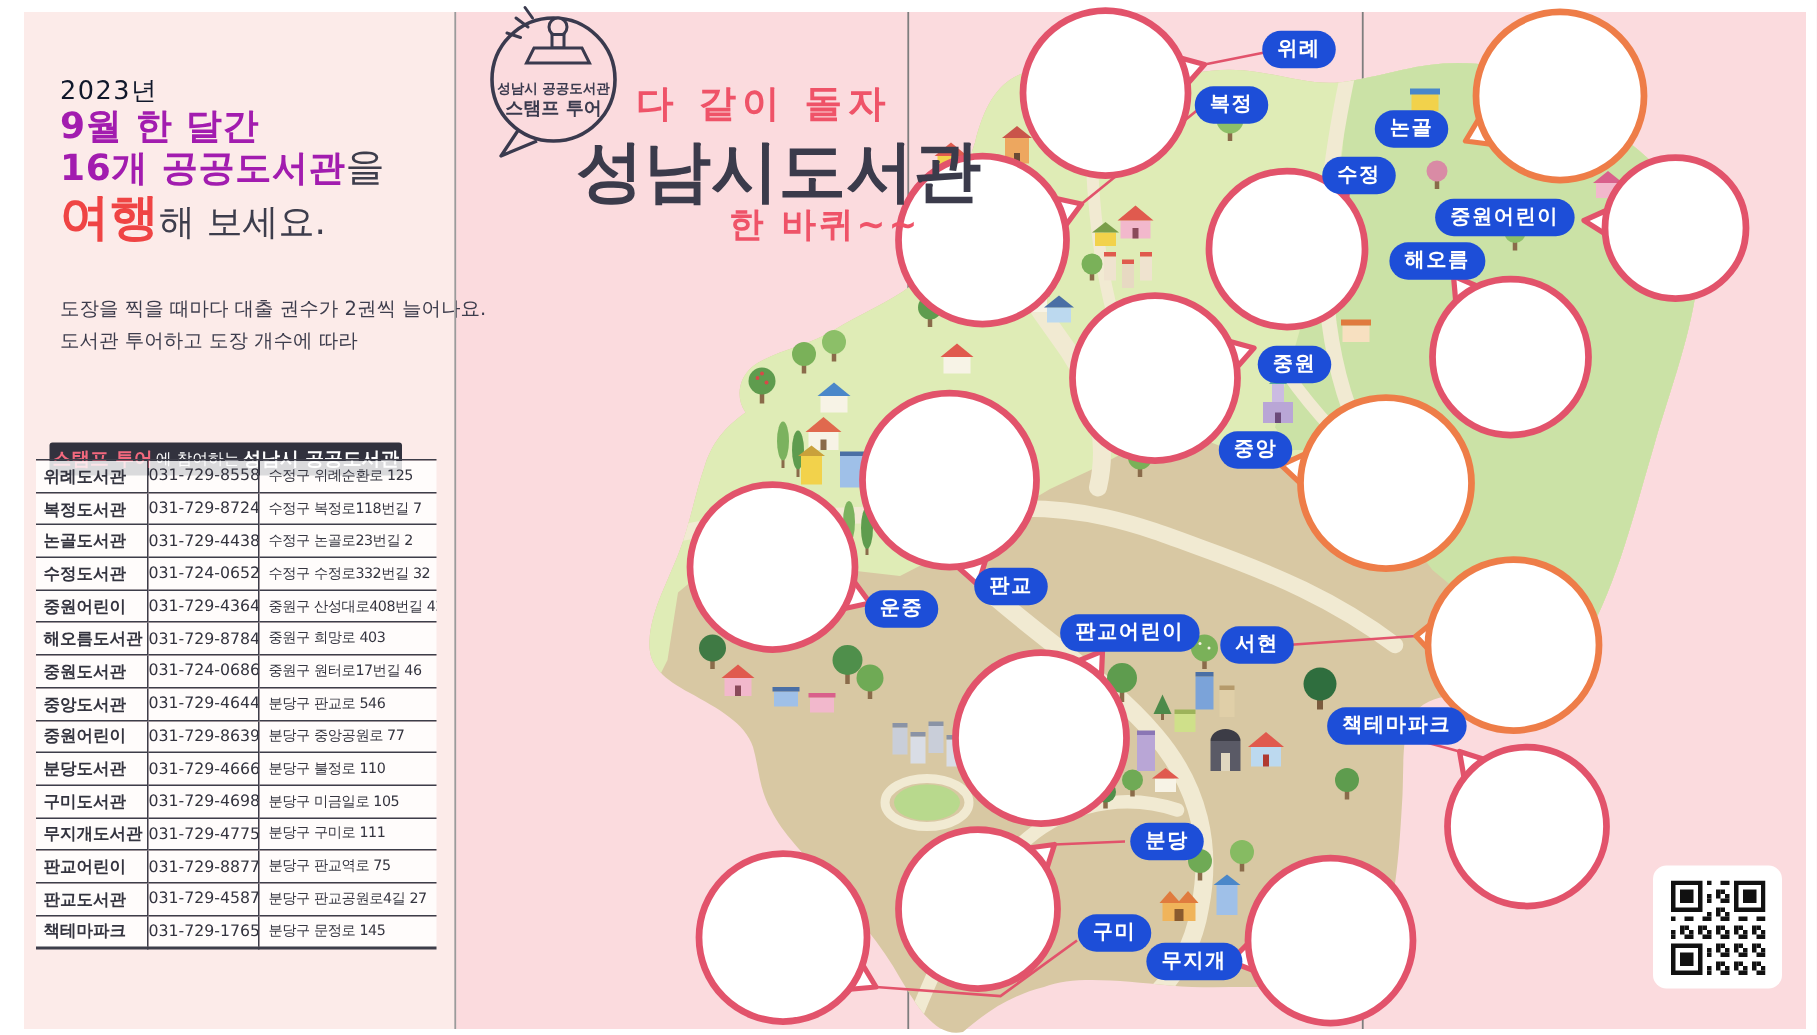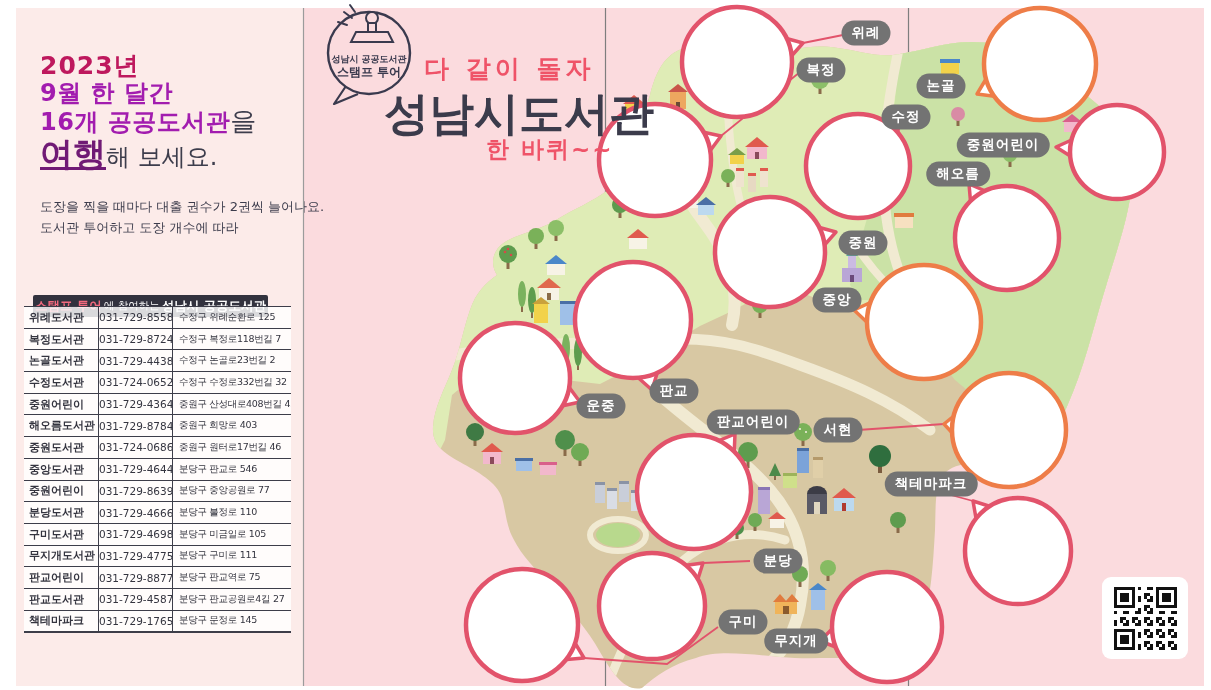--- a/index.html
+++ b/index.html
@@ -4,23 +4,23 @@
 <style>
   html,body{margin:0;padding:0;background:#ffffff;}
   #page{position:relative;width:1211px;height:690px;background:#ffffff;overflow:hidden;
         font-family:"DejaVu Sans","Liberation Sans",sans-serif;}
   .abs{position:absolute;}
   
   #bg-left{left:16px;top:8px;width:287px;height:678px;background:#fcebe9;}
   #bg-right{left:303px;top:8px;width:901px;height:678px;background:#fbdbde;}
   
   #heading{left:40px;top:52px;line-height:1.12;}
-  .h-year{font-size:25px;font-weight:700;color:#be185d;letter-spacing:1px;}
+  .h-year{font-size:17px;font-weight:400;color:#0f172a;letter-spacing:1px;}
   .h-accent{font-size:24px;font-weight:800;color:#a21caf;letter-spacing:0.5px;}
-  .h-dark-big{font-size:33px;font-weight:800;color:#701a75;text-decoration:underline;}
+  .h-dark-big{font-size:33px;font-weight:800;color:#ef4444;}
   .h-dark-small{font-size:24px;font-weight:500;color:#3d3d4c;}
   .h-suffix{font-size:26px;font-weight:500;color:#3d3d4c;}
   #promo{left:40px;top:196px;font-size:13px;color:#3c3c4c;line-height:1.62;}
   
   #table-title{left:33px;top:295px;width:235px;height:22px;background:#32323e;border-radius:2px;
        display:flex;align-items:center;justify-content:center;white-space:nowrap;}
   #table-title .tt-accent{color:#f2697e;font-weight:800;font-size:12.5px;}
   #table-title .tt-mid{color:#ffffff;font-size:10.5px;margin:0 2px;}
   #table-title .tt-strong{color:#ffffff;font-weight:800;font-size:12.5px;}
   table#lib-table{position:absolute;left:24px;top:306px;width:256px;border-collapse:collapse;
@@ -28,21 +28,21 @@
   #lib-table td{border-top:1px solid #3d3d49;height:20.7px;padding:0;white-space:nowrap;overflow:hidden;
        color:#34343f;vertical-align:middle;background:rgba(255,255,255,0.82);}
   #lib-table td.c-name{width:69px;font-weight:800;font-size:11px;padding-left:5px;border-right:1px solid #3d3d49;}
   #lib-table td.c-phone{width:73px;font-size:10.5px;text-align:right;border-right:1px solid #3d3d49;}
   #lib-table td.c-addr{width:112px;font-size:9.5px;letter-spacing:-0.3px;padding-left:6px;}
   
   #tagline{left:424px;top:52px;font-size:25px;font-weight:800;color:#ef5368;letter-spacing:4px;z-index:4;}
   #main-title{left:384px;top:84px;font-size:45px;font-weight:900;color:#3b3b4b;letter-spacing:0px;z-index:4;}
   #subtitle{left:486px;top:134px;font-size:23px;font-weight:800;color:#ef5368;letter-spacing:2px;z-index:4;}
   
-  .pill{position:absolute;transform:translate(-50%,-50%);background:#737373;color:#ffffff;
+  .pill{position:absolute;transform:translate(-50%,-50%);background:#1d4ed8;color:#ffffff;
         font-weight:800;font-size:13.5px;padding:3px 10px 4px;border-radius:13px;white-space:nowrap;
         letter-spacing:1px;z-index:5;}
   #map-svg{left:0;top:0;z-index:2;}
   
   #qr-box{left:1102px;top:577px;width:86px;height:82px;background:#ffffff;border-radius:9px;z-index:5;
         display:flex;align-items:center;justify-content:center;}
 </style>
 </head>
 <body>
 

